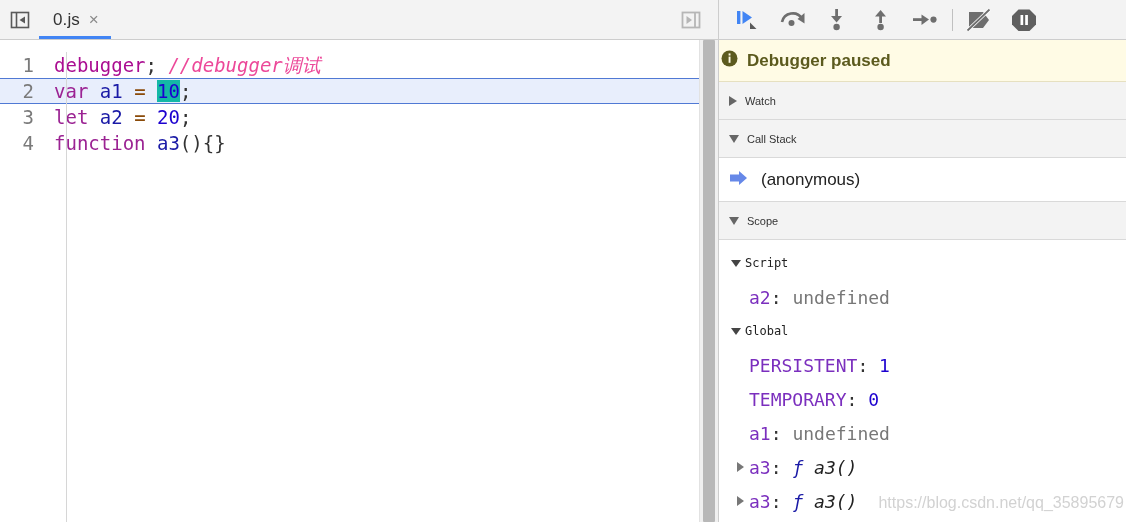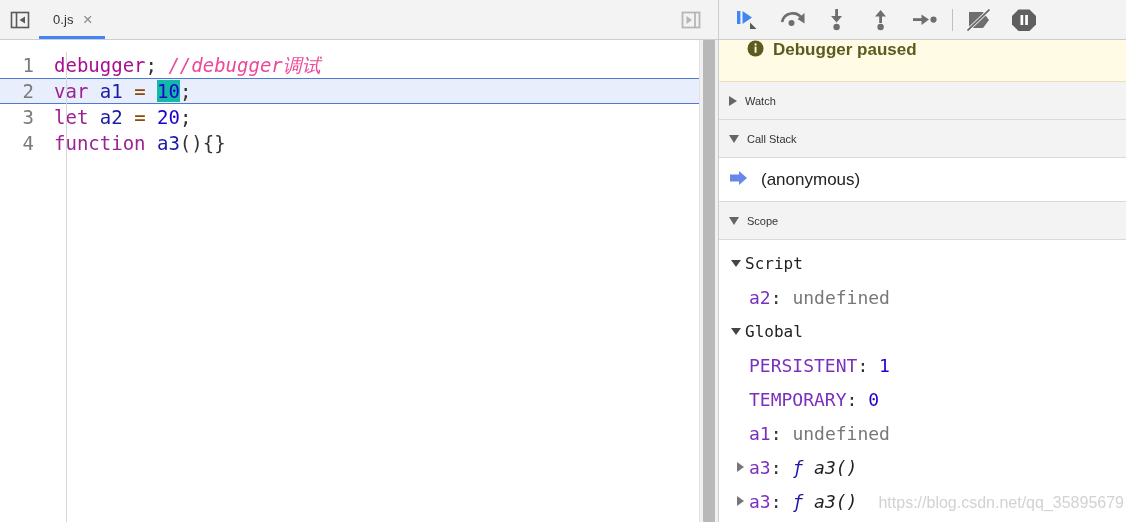--- a/index.html
+++ b/index.html
@@ -68,21 +68,21 @@
   .tab.active::after {
     content: "";
     position: absolute;
     left: 0;
     right: 0;
     bottom: 0px;
     height: 3px;
     background: #4285f4;
   }
   .tab-label {
-    font-size: 13px;
+    font-size: 17px;
     color: #333333;
     font-family: "Liberation Sans", sans-serif;
     letter-spacing: 0.1px;
   }
   .tab-close {
     font-size: 17px;
     color: #8a8a8a;
     line-height: 1;
     cursor: pointer;
     font-family: "Liberation Sans", sans-serif;
@@ -238,23 +238,23 @@
     margin: 0 5px;
     flex: 0 0 auto;
   }
 
   .paused-banner {
     flex: 0 0 auto;
     background: #fffbe5;
     border-bottom: 1px solid #e6e0c0;
     height: 42px;
     display: flex;
-    align-items: flex-start;
+    align-items: center;
     gap: 9px;
-    padding-left: 28px;
+    padding-left: 2px;
     box-sizing: border-box;
   }
   .paused-text {
     font-size: 17px;
     font-weight: bold;
     color: #5c5a1e;
     font-family: "Liberation Sans", sans-serif;
   }
 
   .section-header {
@@ -333,21 +333,21 @@
     white-space: pre;
     cursor: pointer;
   }
   .scope-row .ind0 { padding-left: 12px; }
   .scope-row .ind1 { padding-left: 30px; }
   .scope-row .ind1b { padding-left: 18px; }
 
   .scope-group-name {
     color: #222222;
     font-family: "DejaVu Sans Mono", "Liberation Mono", monospace;
-    font-size: 16px;
+    font-size: 12px;
     margin-left: 4px;
   }
   .prop-name  { color: #7b2fbe; }
   .prop-colon { color: #333333; }
   .val-undef  { color: #777777; }
   .val-num    { color: #1c00cf; }
   .val-fnsym  { color: #1a1aa6; font-style: italic; }
   .val-fnname { color: #222222; font-style: italic; }
 
   .watermark {

